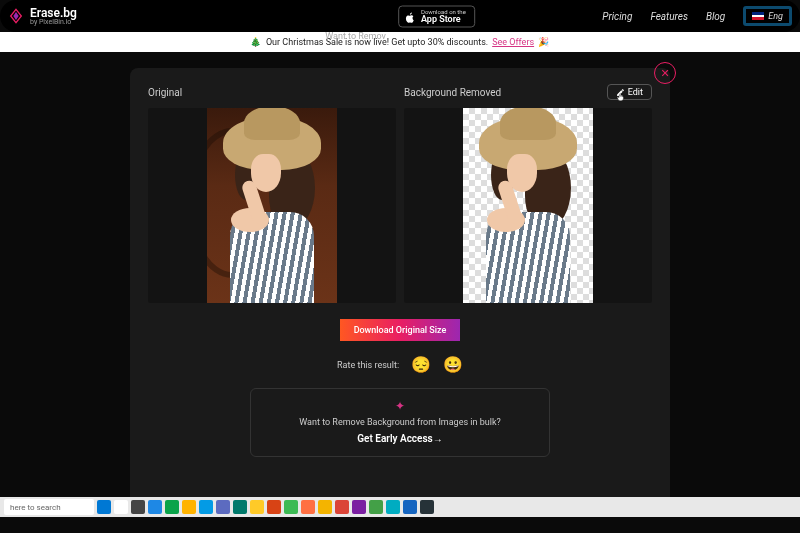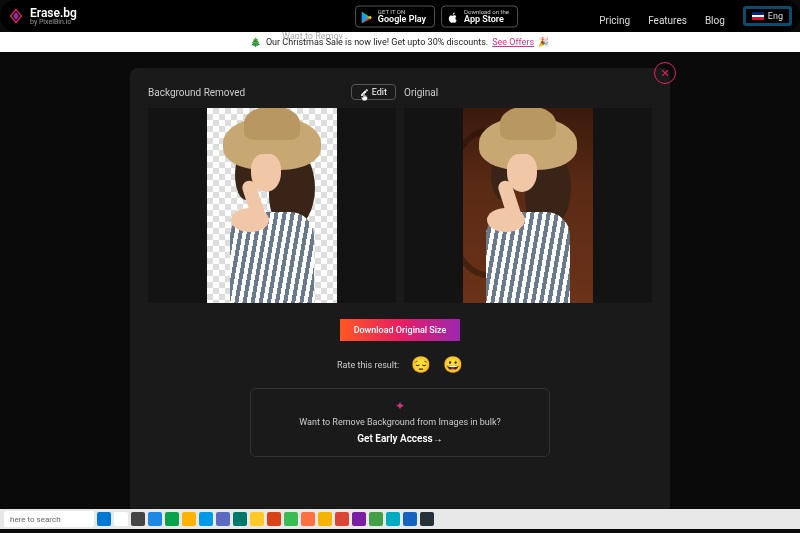--- a/index.html
+++ b/index.html
@@ -28,22 +28,22 @@
 }
 .header-tagline { font-size: 9px; color: #aaa; margin-right: 6px; margin-top: 39px; }
 .store-badge {
   height: 22px; background: #000; border: 1px solid #555; border-radius: 4px;
   display: flex; align-items: center; padding: 0 8px 0 22px; position: relative;
 }
 .store-badge .mini { font-size: 6px; color: #ccc; line-height: 1; }
 .store-badge .main { font-size: 9px; font-weight: 600; line-height: 1.1; }
 .store-badge .icon { position: absolute; left: 4px; top: 3px; width: 14px; height: 14px; }
 .header-right {
-  margin-left: auto; display: flex; align-items: flex-end; gap: 18px;
-  font-size: 10px; color: #ddd;
+  margin-left: auto; display: flex; align-items: center; gap: 18px;
+  font-size: 10px; color: #ddd; font-style: italic;
 }
 .nav-link { cursor: pointer; }
 .lang-btn {
   display: flex; align-items: center; gap: 4px; border: 3px solid #0c4a6e;
   border-radius: 3px; padding: 2px 6px; font-size: 9px;
 }
 .flag {
   width: 12px; height: 8px; background: linear-gradient(#00247d 33%, #fff 33% 66%, #cf142b 66%);
 }
 
@@ -164,21 +164,21 @@
 .bulk .q { font-size: 9px; color: #ccc; }
 .bulk .cta { font-size: 10px; font-weight: 600; margin-top: 4px; cursor: pointer; display: inline-flex; align-items: center; }
 
 .bg-gradient {
   position: absolute; left: 0; bottom: 20px; width: 260px; height: 48px;
   background: linear-gradient(135deg, #3a0a2e, #0a0a0a 70%);
   pointer-events: none;
 }
 
 .taskbar {
-  position: absolute; bottom: 4px; left: 0; right: 0; height: 20px;
+  position: absolute; bottom: 16px; left: 0; right: 0; height: 20px;
   background: #e8e8e8; display: flex; align-items: center; padding: 0 4px;
   gap: 3px;
 }
 .search-hint {
   font-size: 8px; color: #666; padding: 0 6px; background: #fff;
   height: 16px; display: flex; align-items: center; border-radius: 2px;
   flex: 0 0 auto; width: 90px;
 }
 .tb-icon {
   width: 14px; height: 14px; border-radius: 2px; flex: 0 0 auto;
@@ -198,34 +198,20 @@
     <div>
       <div class="logo-text">Erase.bg</div>
       <div class="logo-sub">by PixelBin.io</div>
     </div>
   </div>
 
   <div class="header-center">
     <span class="header-tagline">Want to Remov</span>
     <div class="store-badge">
       <div class="icon">
-        <svg viewBox="0 0 24 24">
-            <path d="M3 2 L18 12 L3 22 Z" fill="#00e676"></path>
-            <path d="M3 2 L13 12 L3 22 Z" fill="#2196f3"></path>
-            <path d="M13 12 L18 9 L20 12 L18 15 Z" fill="#ffc107"></path>
-            <path d="M13 12 L18 15 L3 22 Z" fill="#f44336" fill-opacity="0.8"></path>
-          </svg>
-      </div>
-      <div>
-        <div class="mini">GET IT ON</div>
-        <div class="main">Google Play</div>
-      </div>
-    </div>
-    <div class="store-badge">
-      <div class="icon">
         <svg viewBox="0 0 24 24" fill="#fff">
             <path d="M16 13c0-2 1.5-3 1.5-3-1-1.5-2.5-1.7-3-1.7-1.3-.1-2.5.8-3 .8s-1.6-.8-2.7-.7c-1.4 0-2.7.8-3.4 2.1-1.5 2.6-.4 6.4 1 8.5.7 1 1.5 2.1 2.6 2.1 1 0 1.4-.7 2.7-.7s1.6.7 2.7.7c1.1 0 1.8-1 2.5-2 .8-1.1 1.1-2.2 1.1-2.3 0 0-2-0.8-2-3.8zM14 6c.6-.7 1-1.7.9-2.7-.9 0-1.9.6-2.5 1.3-.5.6-1 1.6-.9 2.6 1 0 1.9-.5 2.5-1.2z"></path>
           </svg>
       </div>
       <div>
         <div class="mini">Download on the</div>
         <div class="main">App Store</div>
       </div>
     </div>
   </div>
@@ -250,20 +236,40 @@
 
 <div class="bg-gradient"></div>
 
 <div class="main-area">
   <div class="card">
     <div class="close-btn">
       <span>✕</span>
     </div>
 
     <div class="cols">
+
+      <div class="col">
+        <div class="col-header">
+          <span>Original</span>
+        </div>
+        <div class="img-panel">
+          <div class="orig-photo">
+            <div class="scroll"></div>
+            <div class="person">
+              <div class="hair"></div>
+              <div class="hair2"></div>
+              <div class="hat"></div>
+              <div class="face"></div>
+              <div class="torso"></div>
+              <div class="shoulder-cut"></div>
+              <div class="arm"></div>
+            </div>
+          </div>
+        </div>
+      </div>
 
       <div class="col">
         <div class="col-header">
           <span>Background Removed</span>
           <div class="edit-btn">
             <svg viewBox="0 0 24 24">
                 <path d="M3 17.25V21h3.75L17.81 9.94l-3.75-3.75L3 17.25zM20.71 7.04a1 1 0 0 0 0-1.41l-2.34-2.34a1 1 0 0 0-1.41 0l-1.83 1.83 3.75 3.75 1.83-1.83z" fill="#fff"></path>
               </svg>
             <span>Edit</span>
             <svg class="cursor-hand" viewBox="0 0 24 28">
@@ -278,40 +284,20 @@
               <div class="hair2"></div>
               <div class="hat"></div>
               <div class="face"></div>
               <div class="torso"></div>
               <div class="shoulder-cut"></div>
               <div class="arm"></div>
             </div>
           </div>
         </div>
       </div>
-
-      <div class="col">
-        <div class="col-header">
-          <span>Original</span>
-        </div>
-        <div class="img-panel">
-          <div class="orig-photo">
-            <div class="scroll"></div>
-            <div class="person">
-              <div class="hair"></div>
-              <div class="hair2"></div>
-              <div class="hat"></div>
-              <div class="face"></div>
-              <div class="torso"></div>
-              <div class="shoulder-cut"></div>
-              <div class="arm"></div>
-            </div>
-          </div>
-        </div>
-      </div>
     </div>
 
     <div class="dl-btn">
       <span>Download Original Size</span>
     </div>
 
     <div class="rating">
       <span>Rate this result:</span>
       <span class="emoji">😔</span>
       <span class="emoji">😀</span>

